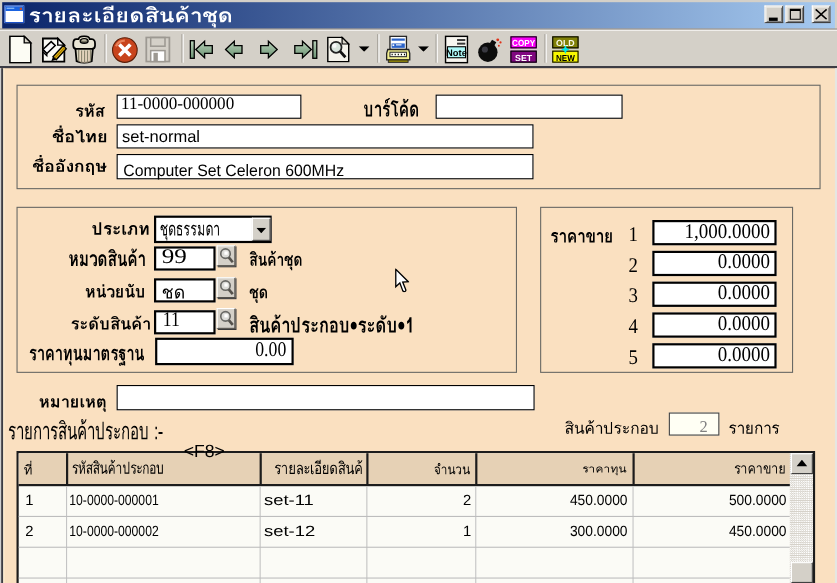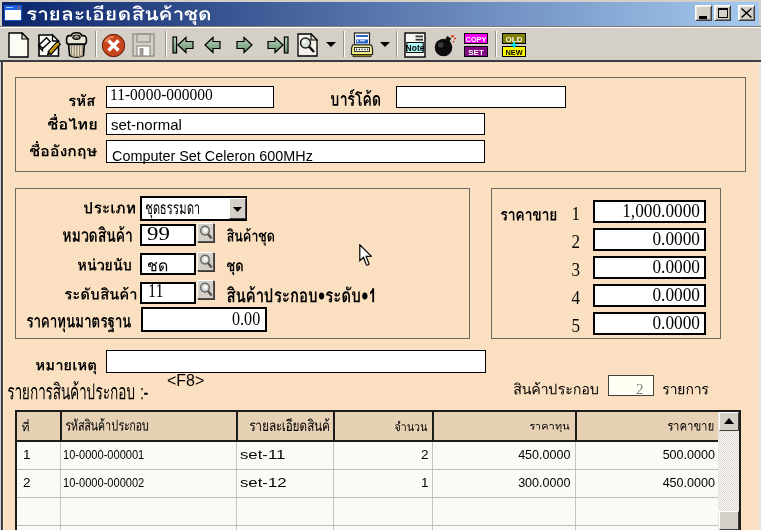--- a/index.html
+++ b/index.html
@@ -135,21 +135,21 @@
 <div class="abs sans" style="left:0;top:475.3px;width:570.5px;text-align:right;font-size:13.5px;transform:scaleX(0.93);transform-origin:100% 0;">300.0000</div>
 <div class="abs sans" style="left:0;top:475.3px;width:715px;text-align:right;font-size:13.5px;transform:scaleX(0.93);transform-origin:100% 0;">450.0000</div>
 
 <div class="abs" style="left:718px;top:412px;width:21px;height:118px;background:repeating-conic-gradient(#ffffff 0% 25%, #d6d2ca 0% 50%) 0 0/2px 2px;"></div>
 <div class="abs" style="left:719px;top:412px;width:20px;height:19px;background:#d4d0c8;border:1px solid;border-color:#fff #404040 #404040 #fff;"></div>
 <svg class="abs" style="left:724px;top:418px" width="10" height="6" viewBox="0 0 10 6">
     <path d="M5 0 L10 6 H0 Z" fill="#000"></path>
   </svg>
 <div class="abs" style="left:719px;top:511px;width:20px;height:19px;background:#d4d0c8;border:1px solid;border-color:#fff #404040 #404040 #fff;"></div>
 
-<div class="abs sans" style="left:167px;top:372px;font-size:16px;">&lt;F8&gt;</div>
+<div class="abs sans" style="left:167px;top:402px;font-size:16px;">&lt;F8&gt;</div>
 
 <svg class="abs" style="left:6px;top:32px" width="25" height="26" viewBox="0 0 25 26">
 <path d="M3 1 H16 L22 7 V25 H3 Z" fill="#fcfcf4" stroke="#000" stroke-width="1.4"></path>
 <path d="M16 1 L16 7 L22 7 Z" fill="#d8d4c8" stroke="#000" stroke-width="1.2"></path>
   </svg>
 <svg class="abs" style="left:36px;top:32px" width="27" height="26" viewBox="0 0 27 26">
 <path d="M3 3 H16.5 L22.5 9 V24 H3 Z" fill="#fbfbf5" stroke="#000" stroke-width="1.6"></path>
 <path d="M16.5 3 L16.5 9 L22.5 9 Z" fill="#fff" stroke="#000" stroke-width="1.3"></path>
 <path d="M3 13 L10.5 5.8 L14.2 9.4 L6.6 16.6 Z" fill="#fafafa" stroke="#000" stroke-width="1.4"></path>
 <path d="M3 13 L6.6 16.6 L6.6 18.8 L3 15.2 Z" fill="#8a8a8a" stroke="#000" stroke-width="1.1"></path>

